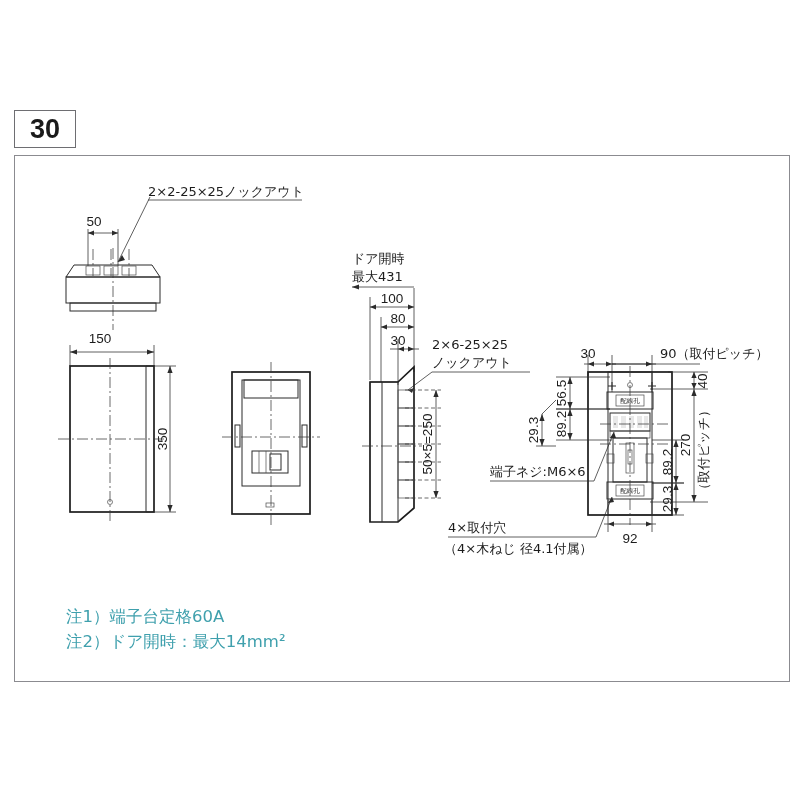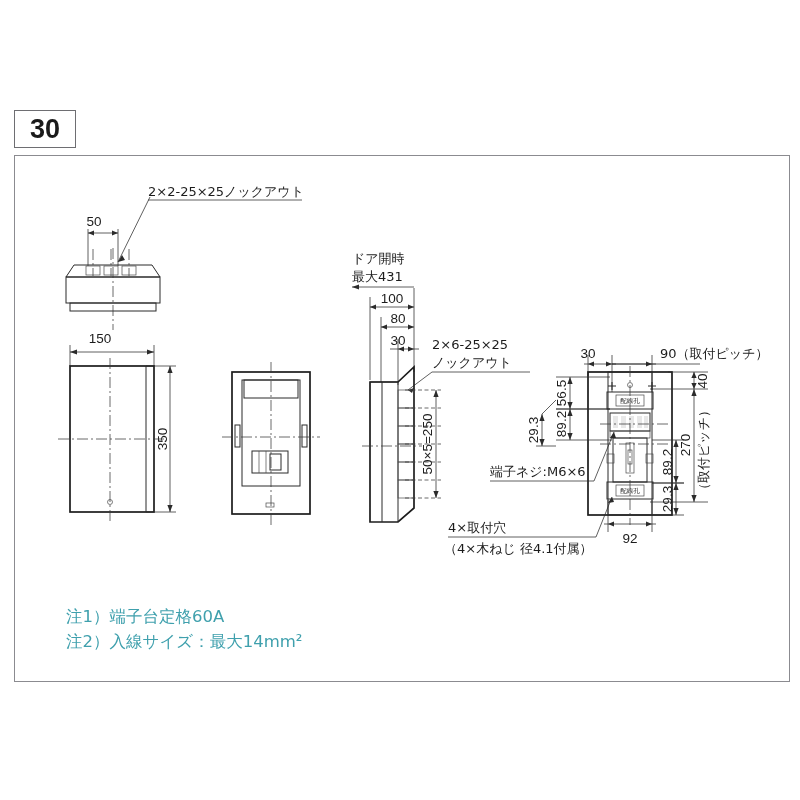--- a/index.html
+++ b/index.html
@@ -395,16 +395,16 @@
       <line class="ln-dim" x1="448" y1="537" x2="596" y2="537"></line>
       <text class="dim-txt-jp" x="444" y="553" text-anchor="start">（4×木ねじ 径4.1付属）</text>
       <path class="ln-dim" d="M596 537 L612 497"></path>
       <polygon points="612,497 608,503 614,502" fill="#2b2b2b"></polygon>
     </g>
 
   </svg>
 
   <div id="notes">
     <div class="note-line">注1）端子台定格60A</div>
-    <div class="note-line">注2）入線サイズ：最大14mm²</div>
+    <div class="note-line">注2）ドア開時：最大14mm²</div>
   </div>
 
 </div>
 
 </body></html>

